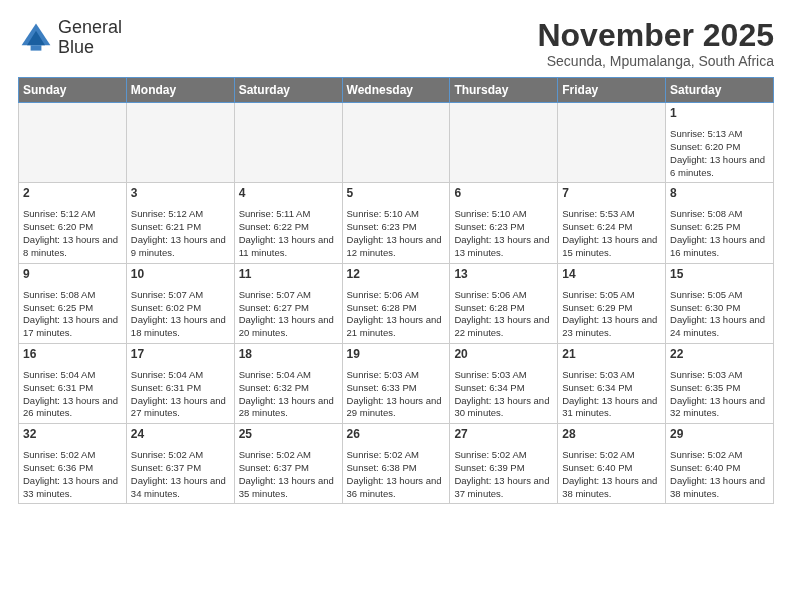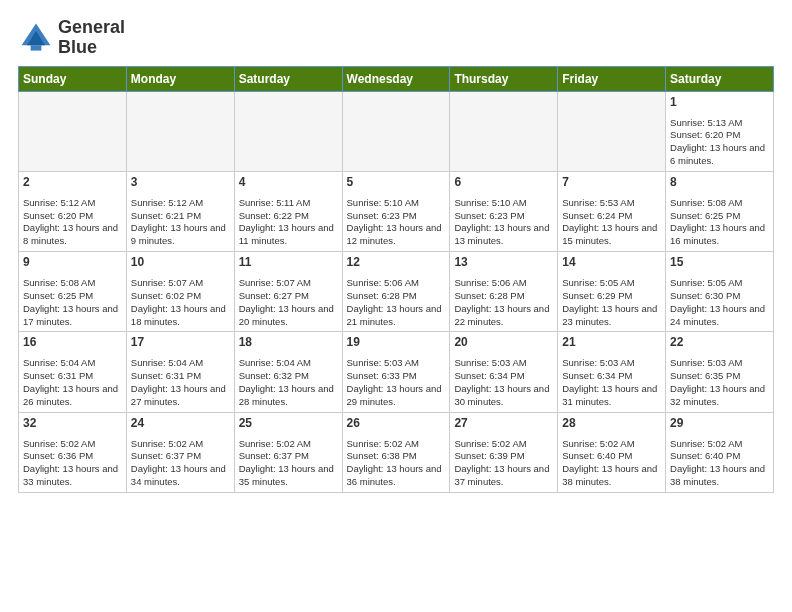--- a/index.html
+++ b/index.html
@@ -26,21 +26,21 @@
       align-items: center;
       gap: 4px;
     }
     .logo-text {
       font-size: 18px;
       font-weight: normal;
       color: #333;
       line-height: 1.1;
     }
     .logo-text span {
-      font-weight: bold;
+      font-weight: normal;
     }
     .logo-icon {
       width: 36px;
       height: 36px;
     }
     .title-area {
       text-align: right;
     }
     .month-title {
       font-size: 32px;
@@ -51,21 +51,21 @@
     .subtitle {
       font-size: 14px;
       color: #555;
     }
     .calendar {
       width: 100%;
       border-collapse: collapse;
       border: 1px solid #ccc;
     }
     .calendar th {
-      background: #4d7c0f;
+      background: #737373;
       color: #fff;
       font-size: 12px;
       font-weight: bold;
       padding: 5px 4px;
       text-align: left;
       border: 1px solid #5a95ce;
     }
     .calendar td {
       vertical-align: top;
       border: 1px solid #ccc;
@@ -104,20 +104,24 @@
       <svg class="logo-icon" viewBox="0 0 40 40">
         <polygon points="20,4 36,28 4,28" fill="#3d7fc1"></polygon>
         <polygon points="20,12 30,28 10,28" fill="#1a5fa0"></polygon>
         <rect x="14" y="28" width="12" height="6" fill="#3d7fc1"></rect>
       </svg>
       <div class="logo-text">
         <div><span>General</span></div>
         <div><span>Blue</span></div>
       </div>
     </div>
+    <div class="title-area">
+      <div class="month-title">November 2025</div>
+      <div class="subtitle">Secunda, Mpumalanga, South Africa</div>
+    </div>
   </div>
 
   <table class="calendar">
     <thead>
       <tr>
         <th>Sunday</th>
         <th>Monday</th>
         <th>Saturday</th>
         <th>Wednesday</th>
         <th>Thursday</th>

